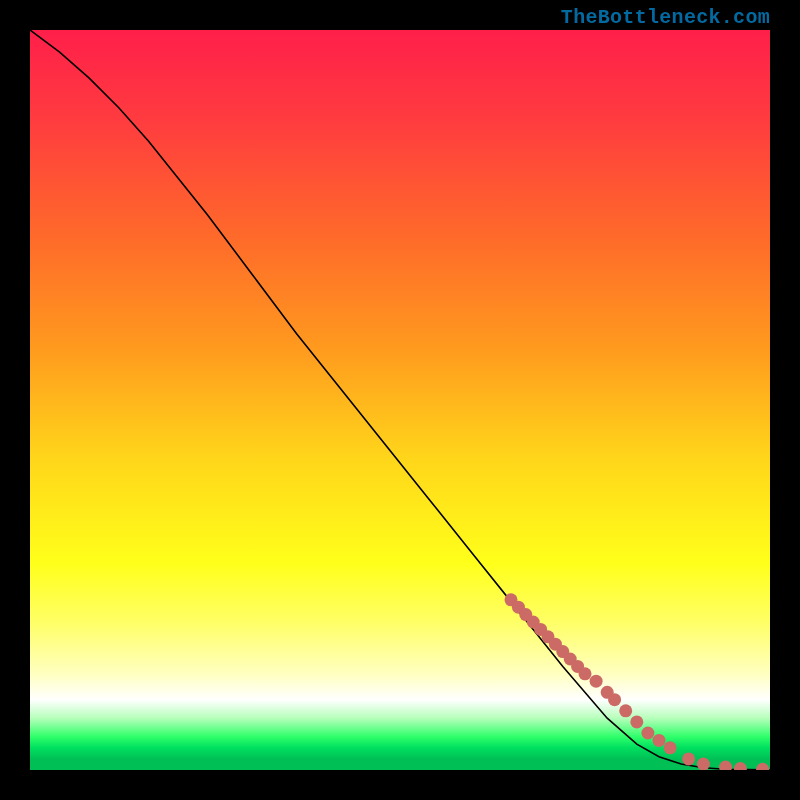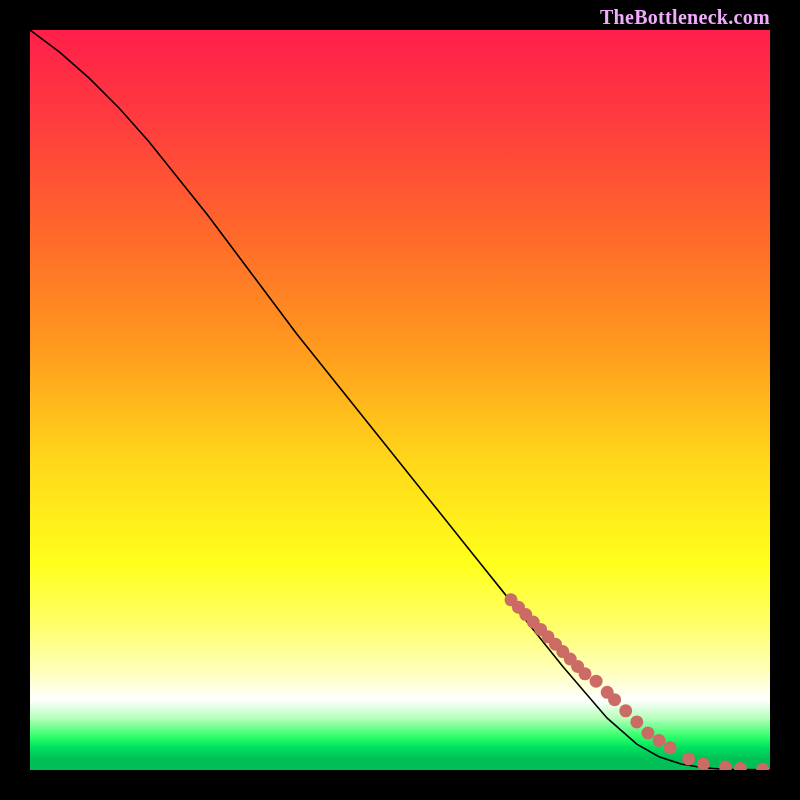--- a/index.html
+++ b/index.html
@@ -20,24 +20,24 @@
     position: absolute;
     left: 30px;
     top: 30px;
     width: 740px;
     height: 740px;
   }
   .watermark {
     position: absolute;
     top: 6px;
     right: 30px;
-    font-family: Liberation Serif, serif;
+    font-family: Liberation Mono, monospace;
     font-size: 20px;
     font-weight: 700;
-    color: #f0abfc;
+    color: #0369a1;
     letter-spacing: 0.3px;
   }
 </style>
 </head>
 <body>
 <div class="frame">
 
   <div class="watermark">TheBottleneck.com</div>
 
   <svg class="plot" width="740" height="740" viewBox="0 0 740 740" preserveAspectRatio="none">

